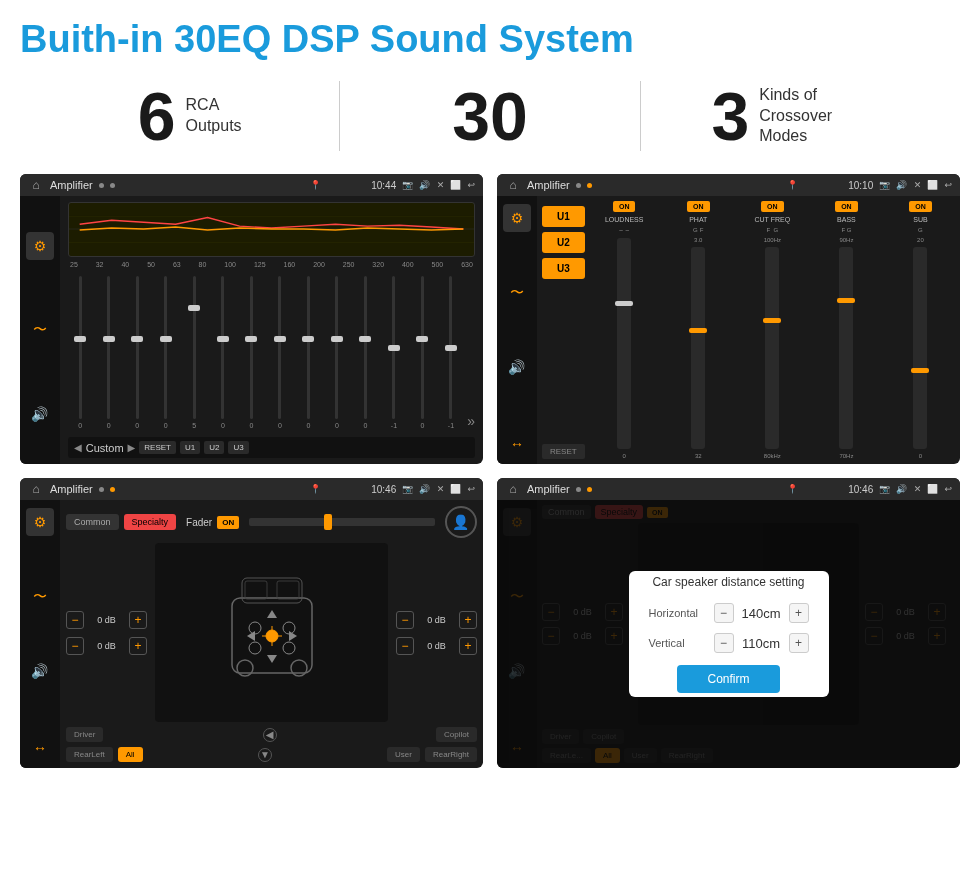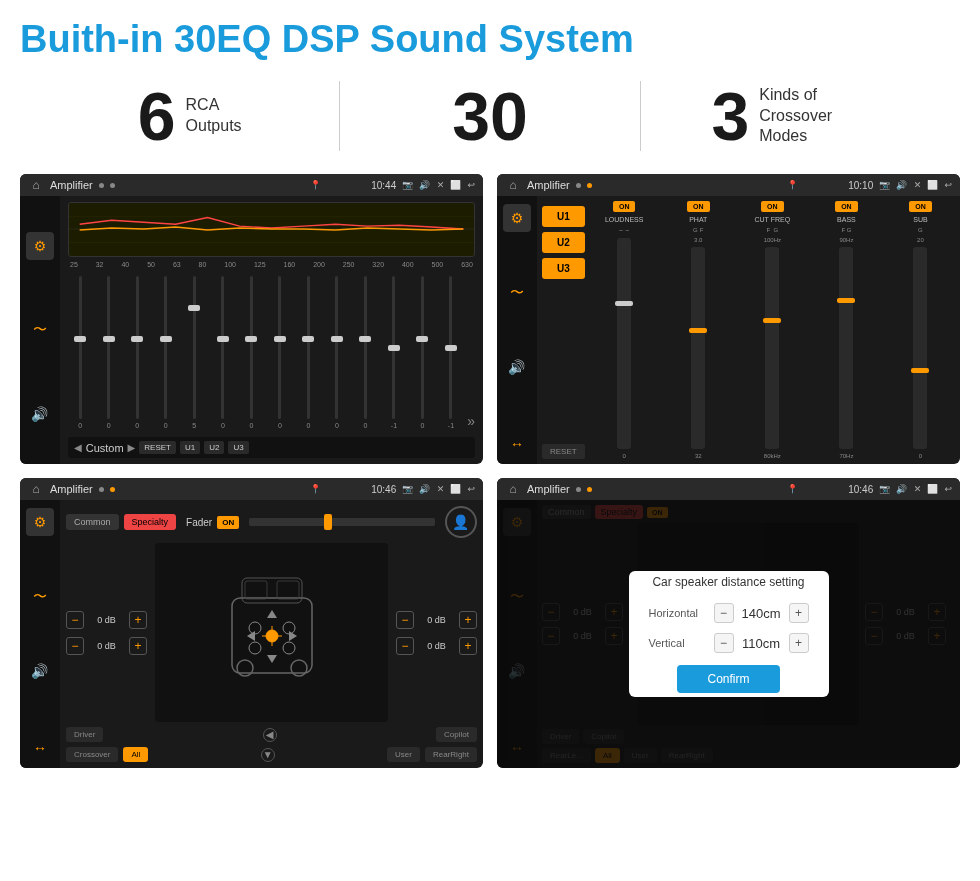--- a/index.html
+++ b/index.html
@@ -970,21 +970,21 @@
           </div>
 
           <div class="fader-bottom">
             <div class="fader-bottom-btn">Driver</div>
             <div style="flex:1;display:flex;align-items:center;justify-content:center">
               <div style="width:14px;height:14px;border:1px solid #555;border-radius:50%;display:flex;align-items:center;justify-content:center;color:#888;font-size:10px">◀</div>
             </div>
             <div class="fader-bottom-btn">Copilot</div>
           </div>
           <div class="fader-bottom">
-            <div class="fader-bottom-btn">Crossover</div>
+            <div class="fader-bottom-btn">RearLeft</div>
             <div class="fader-bottom-btn orange">All</div>
             <div style="flex:1;display:flex;align-items:center;justify-content:center">
               <div style="width:14px;height:14px;border:1px solid #555;border-radius:50%;display:flex;align-items:center;justify-content:center;color:#888;font-size:10px">▼</div>
             </div>
             <div class="fader-bottom-btn">User</div>
             <div class="fader-bottom-btn">RearRight</div>
           </div>
         </div>
       </div>
     </div>

